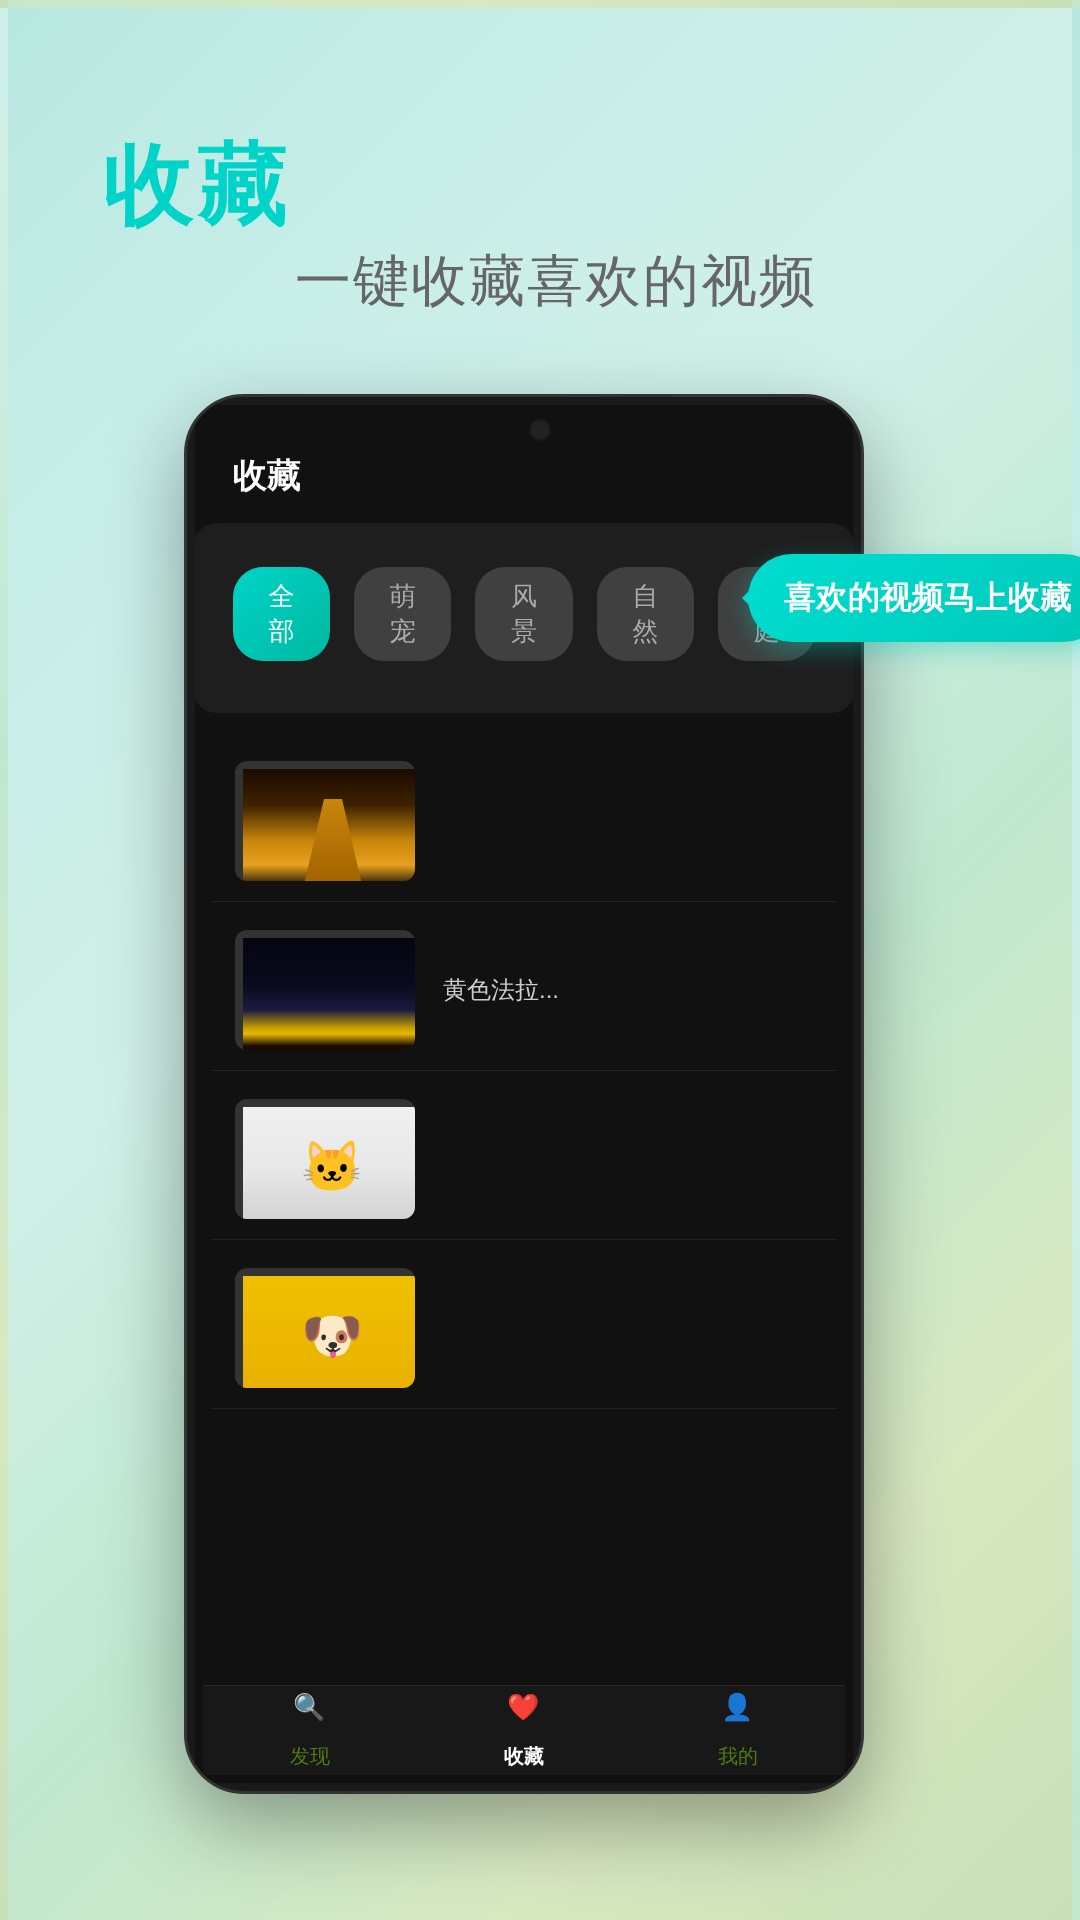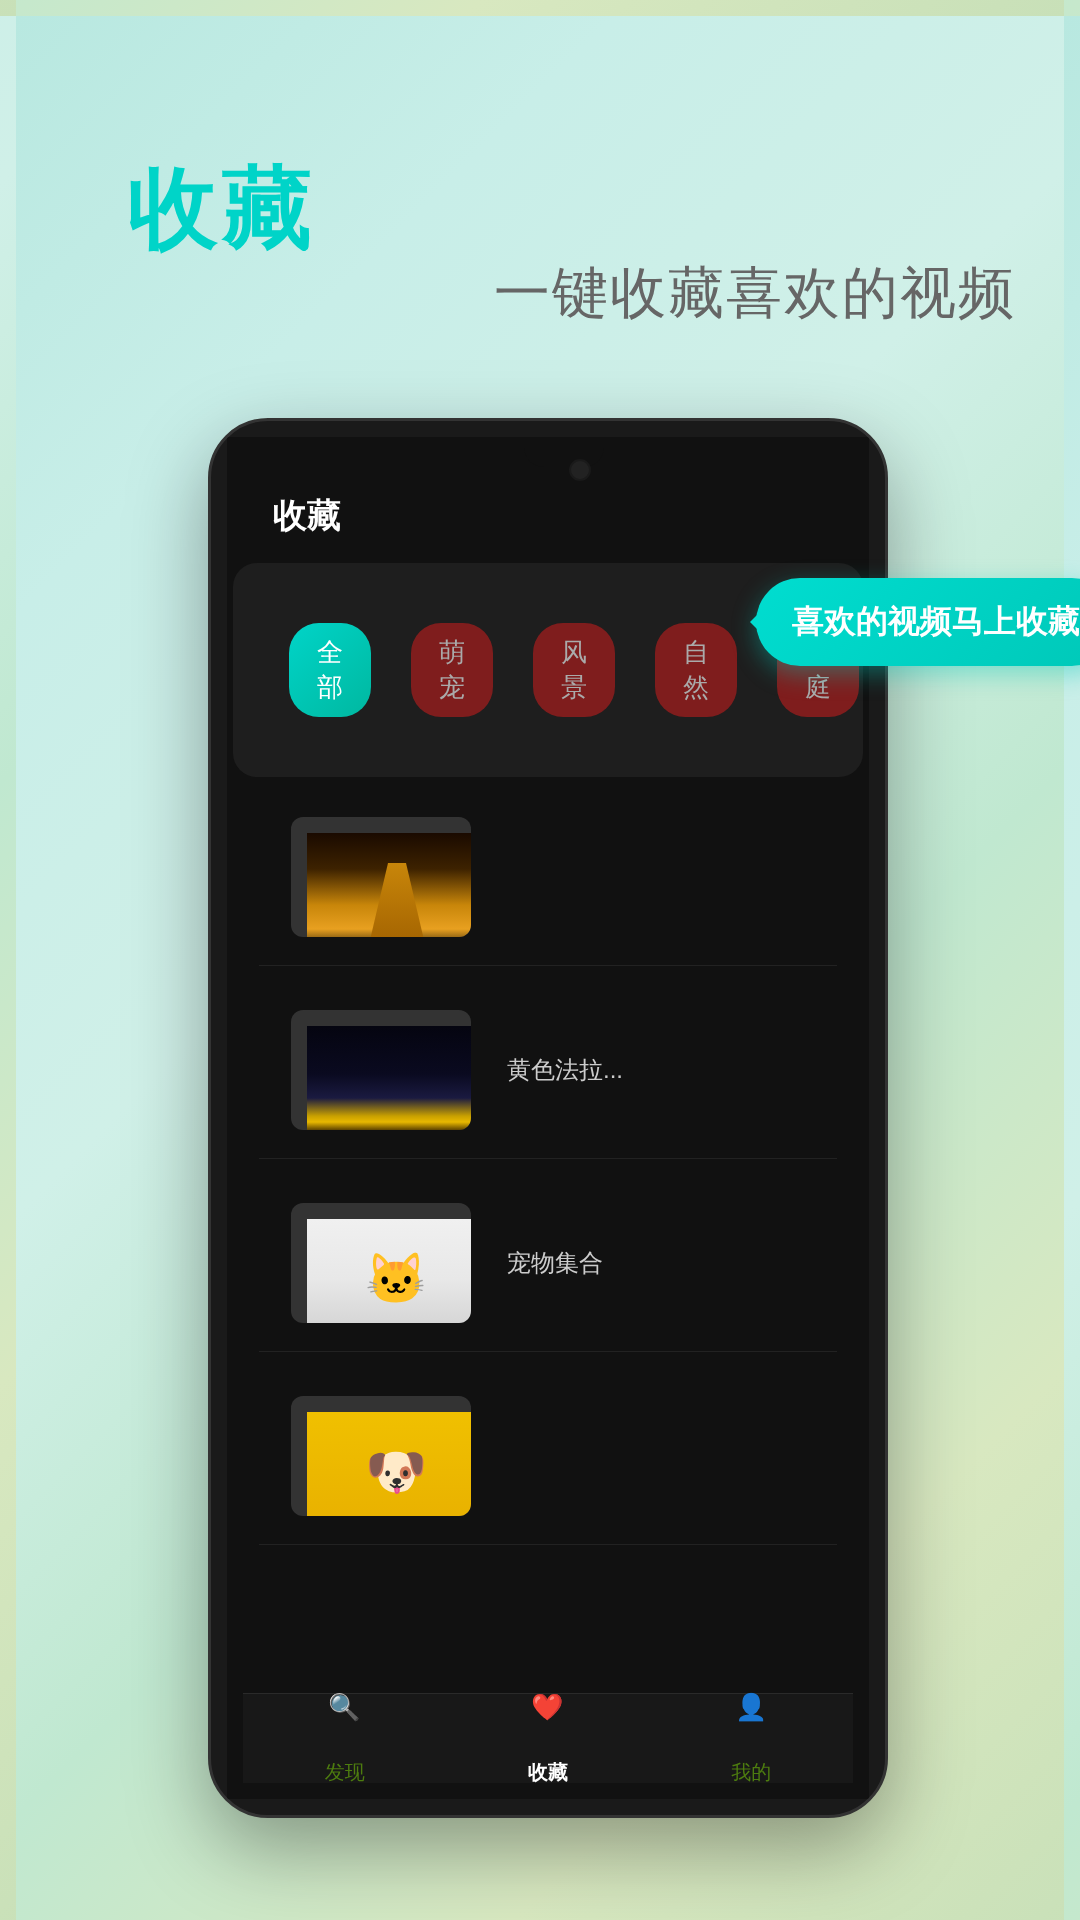--- a/index.html
+++ b/index.html
@@ -1,16 +1,16 @@
 <!DOCTYPE html>
 <html><head>
   <meta charset="utf-8">
   <meta name="viewport" content="width=1080px">
   <style>
-    * { margin: 16px; padding: 0; box-sizing: border-box; }
+    * { margin: 8px; padding: 0; box-sizing: border-box; }
 
     body {
       width: 1080px;
       height: 1920px;
       background: linear-gradient(135deg, #b8e8e0 0%, #c8eee8 20%, #d0f0e8 40%, #c0e8d0 60%, #d8e8c0 80%, #c8e0b8 100%);
       font-family: 'PingFang SC', 'Microsoft YaHei', sans-serif;
       overflow: hidden;
       position: relative;
     }
 
@@ -19,26 +19,26 @@
       top: 100px;
       left: 80px;
       font-size: 90px;
       font-weight: 700;
       color: #00d4c8;
       letter-spacing: 4px;
     }
 
     .page-subtitle {
       position: absolute;
-      top: 208px;
+      top: 220px;
       left: 80px;
       right: 80px;
       font-size: 56px;
       color: #666;
-      text-align: right;
+      text-align: center;
       letter-spacing: 2px;
     }
 
     
     .phone-shell {
       position: absolute;
       top: 370px;
       left: 160px;
       width: 680px;
       height: 1400px;
@@ -111,21 +111,21 @@
       display: flex;
       gap: 8px;
       margin-bottom: 20px;
     }
 
     .filter-tab {
       padding: 12px 28px;
       border-radius: 30px;
       font-size: 26px;
       color: #aaa;
-      background: #7f1d1d;
+      background: #404040;
       border: none;
       cursor: pointer;
     }
 
     .filter-tab.active {
       background: linear-gradient(135deg, #00d4c8, #00b8a0);
       color: #fff;
     }
 
     .filter-sort-text {
@@ -327,21 +327,20 @@
         <div class="video-thumb">
           <div class="thumb-city"></div>
         </div>
         <div class="video-title">黄色法拉...</div>
       </div>
 
       <div class="video-item">
         <div class="video-thumb">
           <div class="thumb-cat"></div>
         </div>
-        <div class="video-title">宠物集合</div>
       </div>
 
       <div class="video-item">
         <div class="video-thumb">
           <div class="thumb-yellow"></div>
         </div>
         <div class="video-title"></div>
       </div>
 
     </div>

